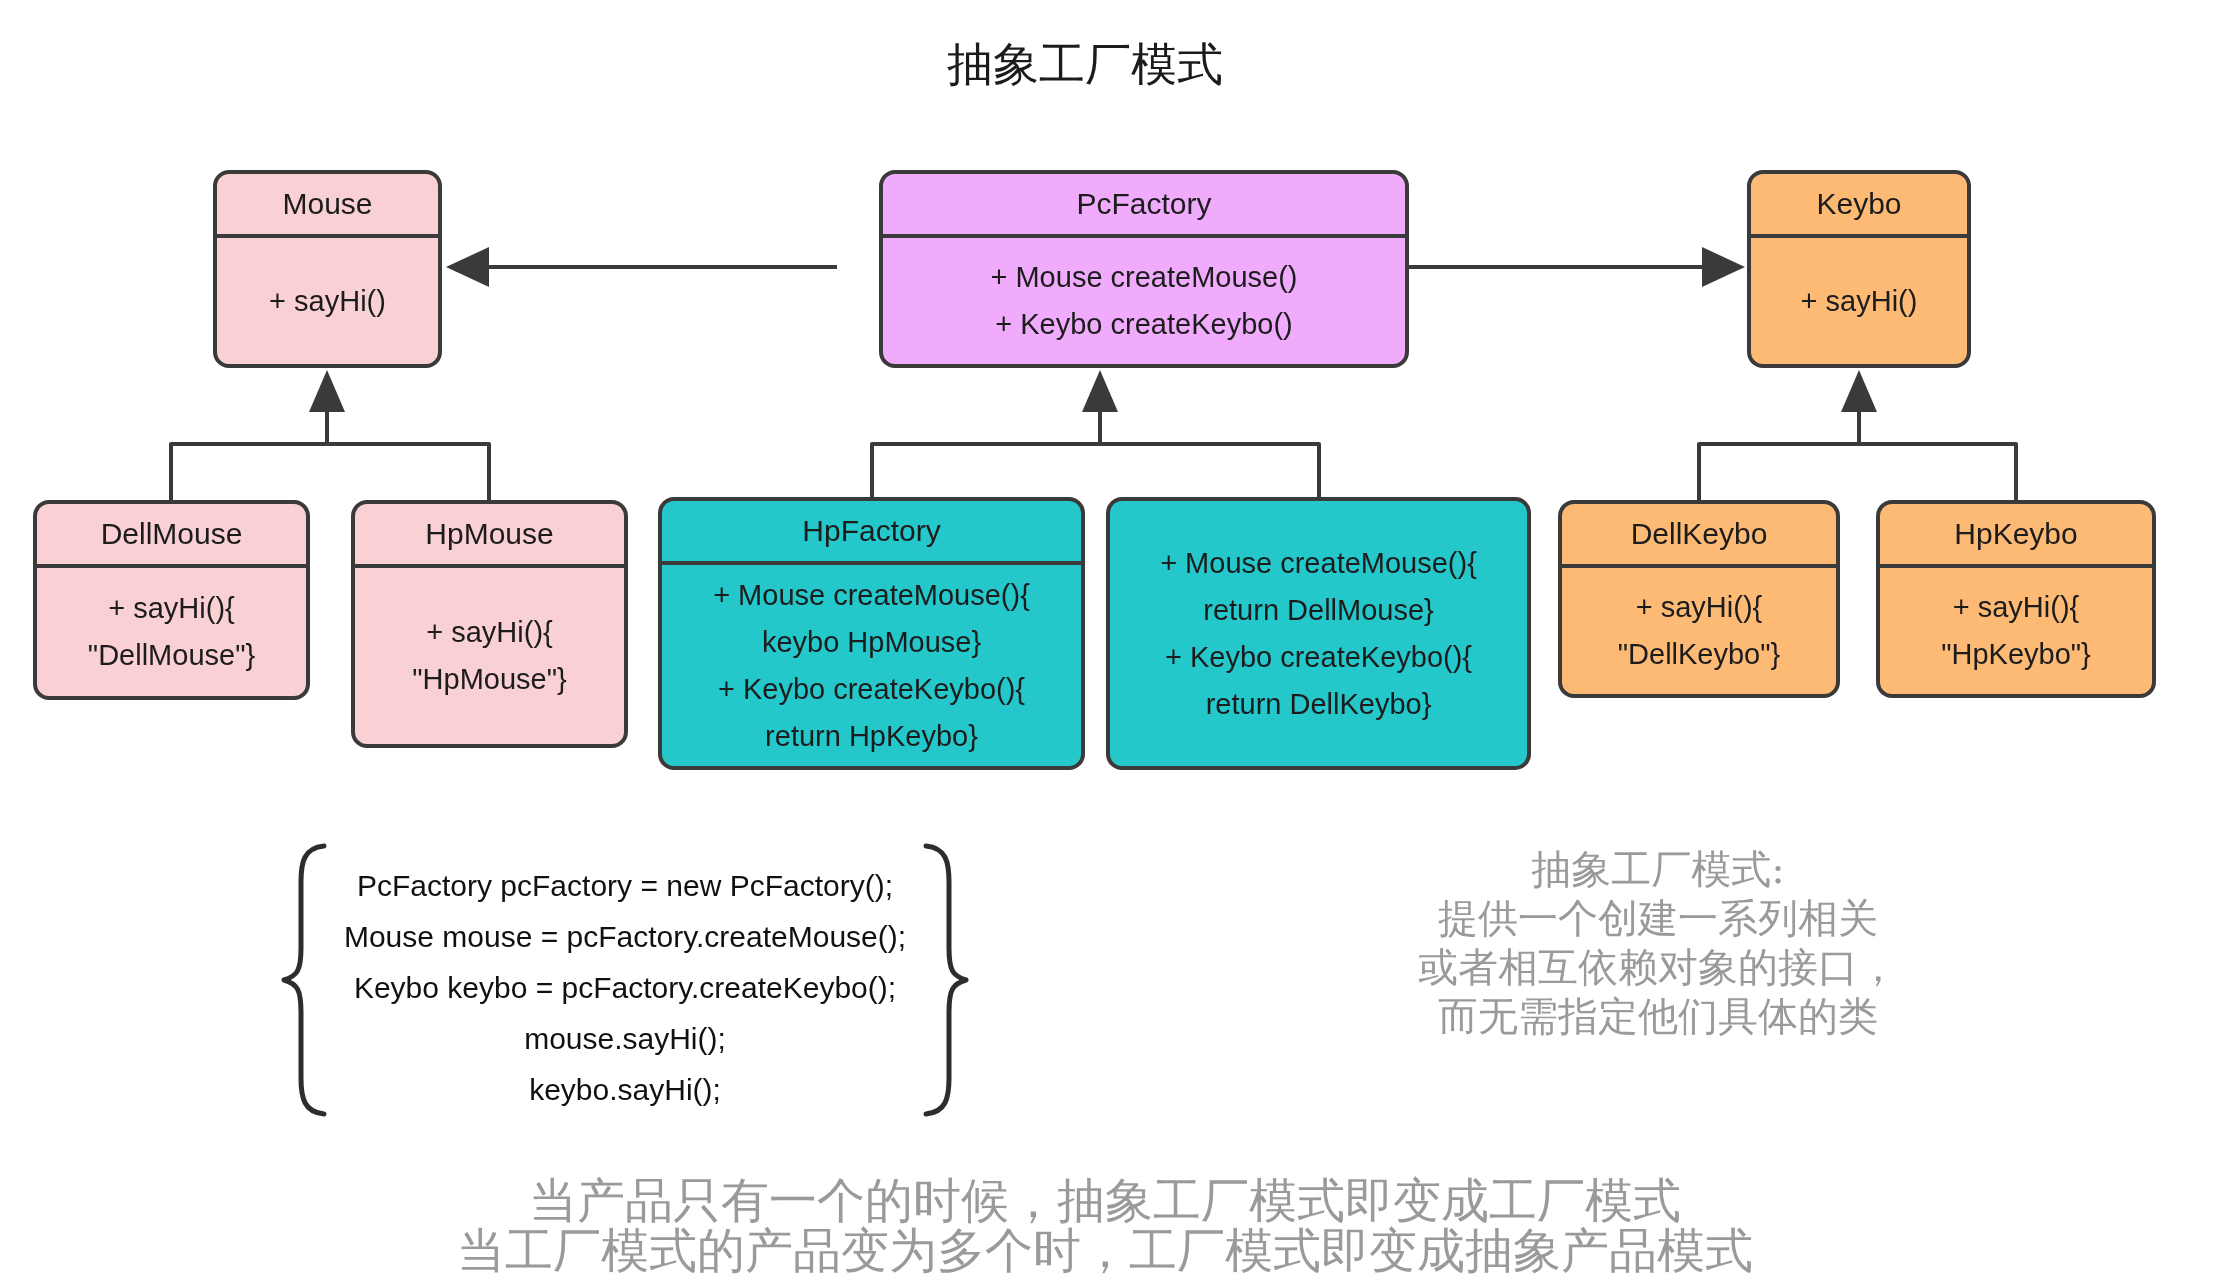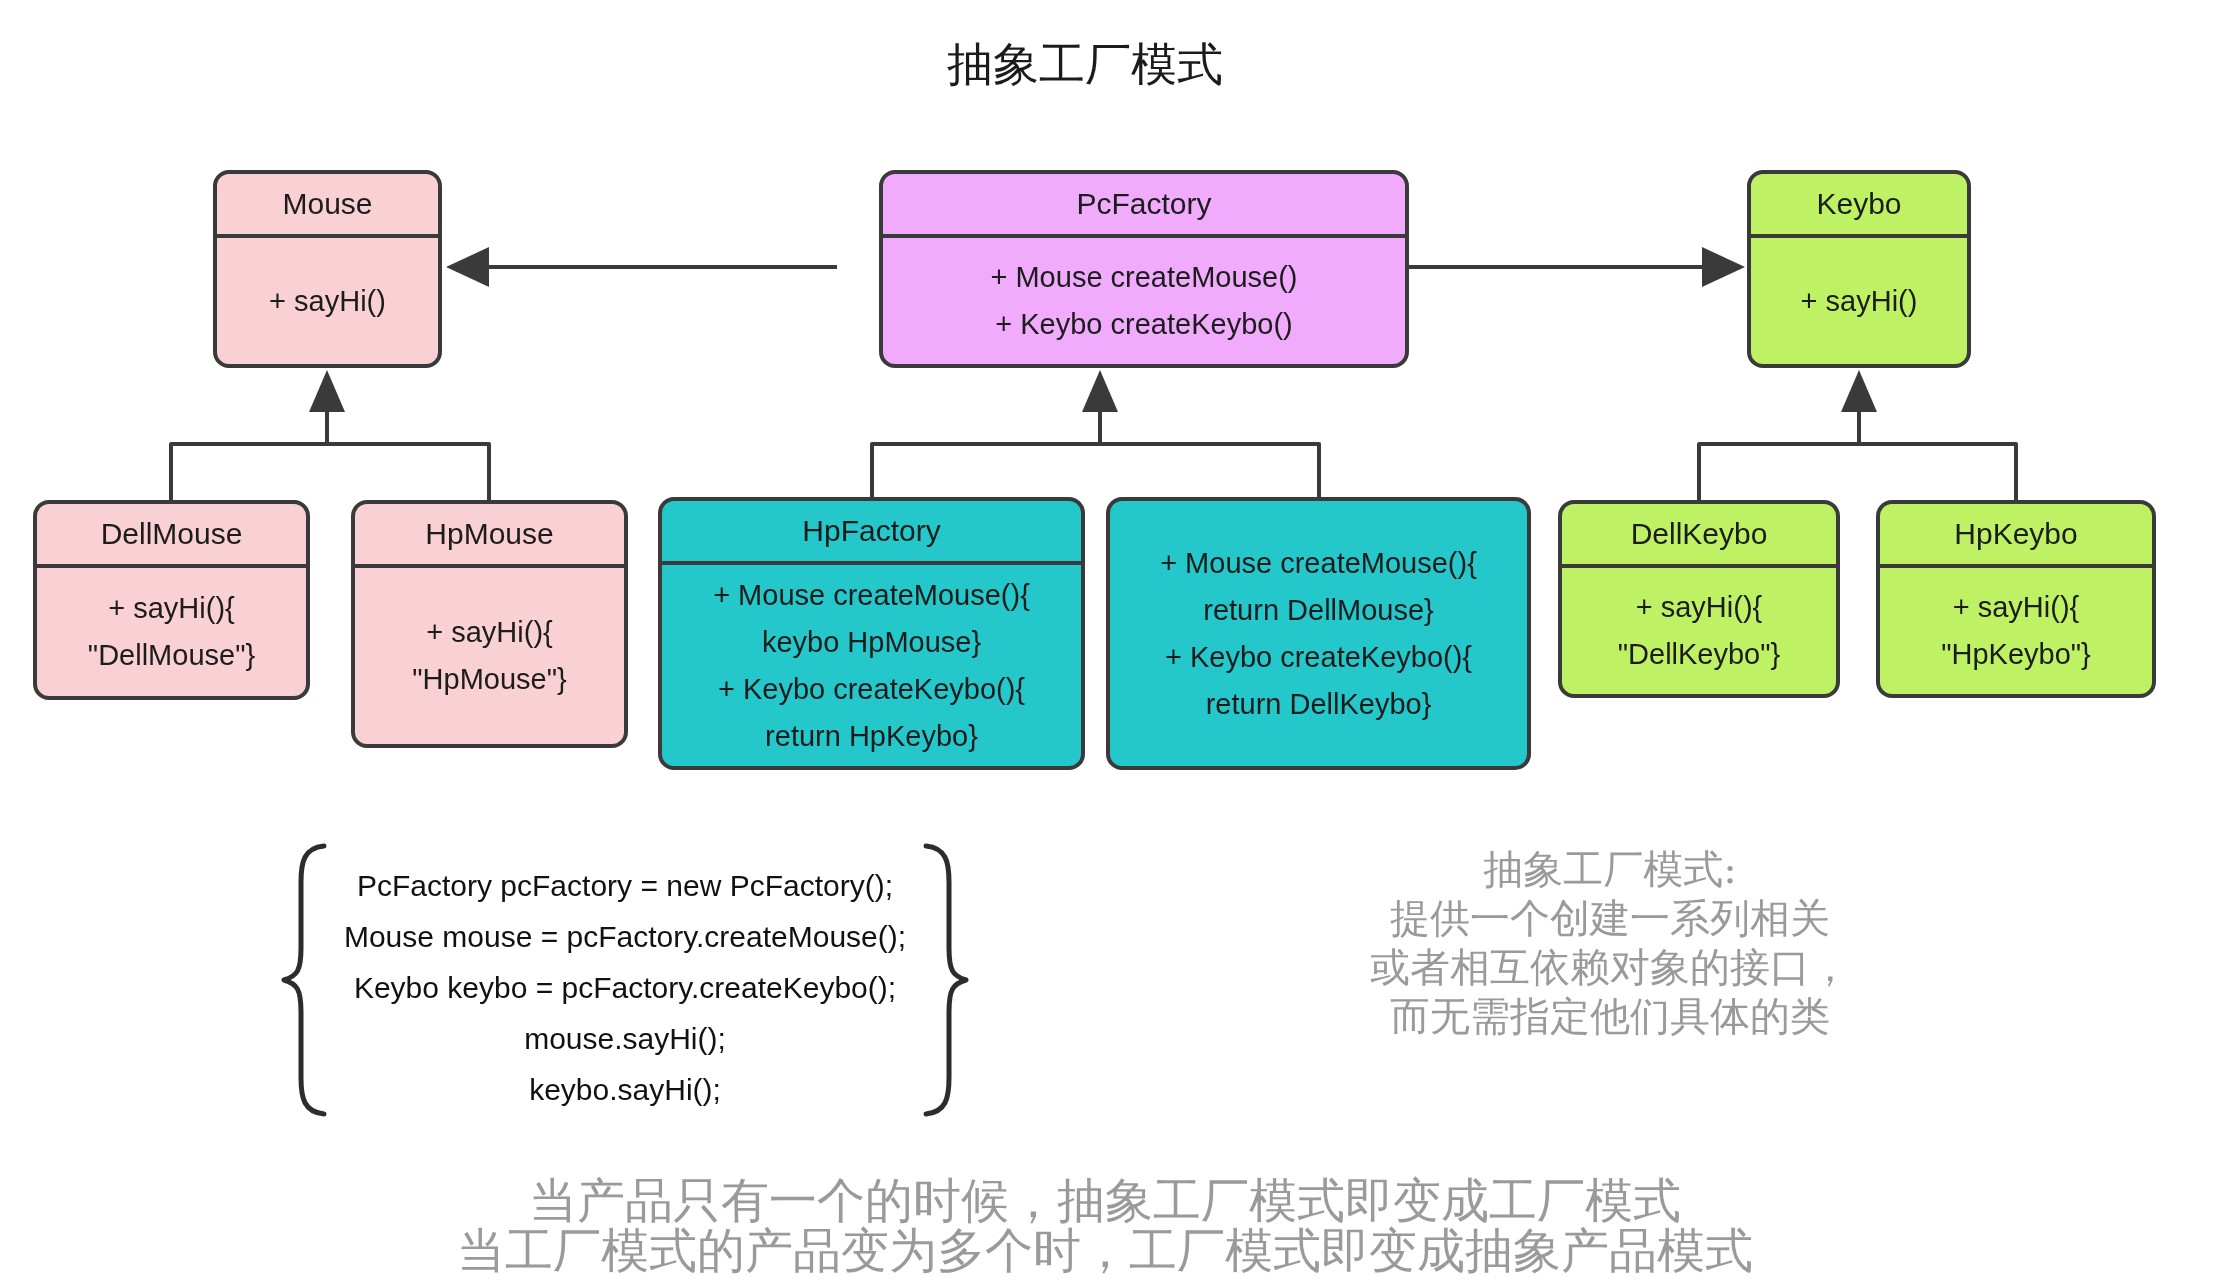--- a/index.html
+++ b/index.html
@@ -48,21 +48,21 @@
     align-items:center;
     justify-content:center;
     font-size:29px;
     line-height:47px;
     text-align:center;
     white-space:nowrap;
   }
   .pink   {background:#f9d0d3;}
   .cyan   {background:#f0abfc;margin-left:44px;}
   .teal   {background:#24c8cb;}
-  .salmon {background:#bef264;}
+  .salmon {background:#fdba74;}
   #connectors{
     position:absolute;
     left:0;top:0;
     pointer-events:none;
   }
   .code-block{
     position:absolute;
     left:330px;
     top:860px;
     width:590px;
@@ -73,21 +73,21 @@
     white-space:nowrap;
   }
   .note{
     position:absolute;
     font-family:"DejaVu Serif", serif;
     color:#9a9a9a;
     text-align:center;
     white-space:nowrap;
   }
   .note-right{
-    left:1355px;
+    left:1403px;
     top:845px;
     width:510px;
     font-size:40px;
     line-height:49px;
   }
   .note-bottom{
     left:455px;
     top:1175px;
     width:1300px;
     font-size:48px;

